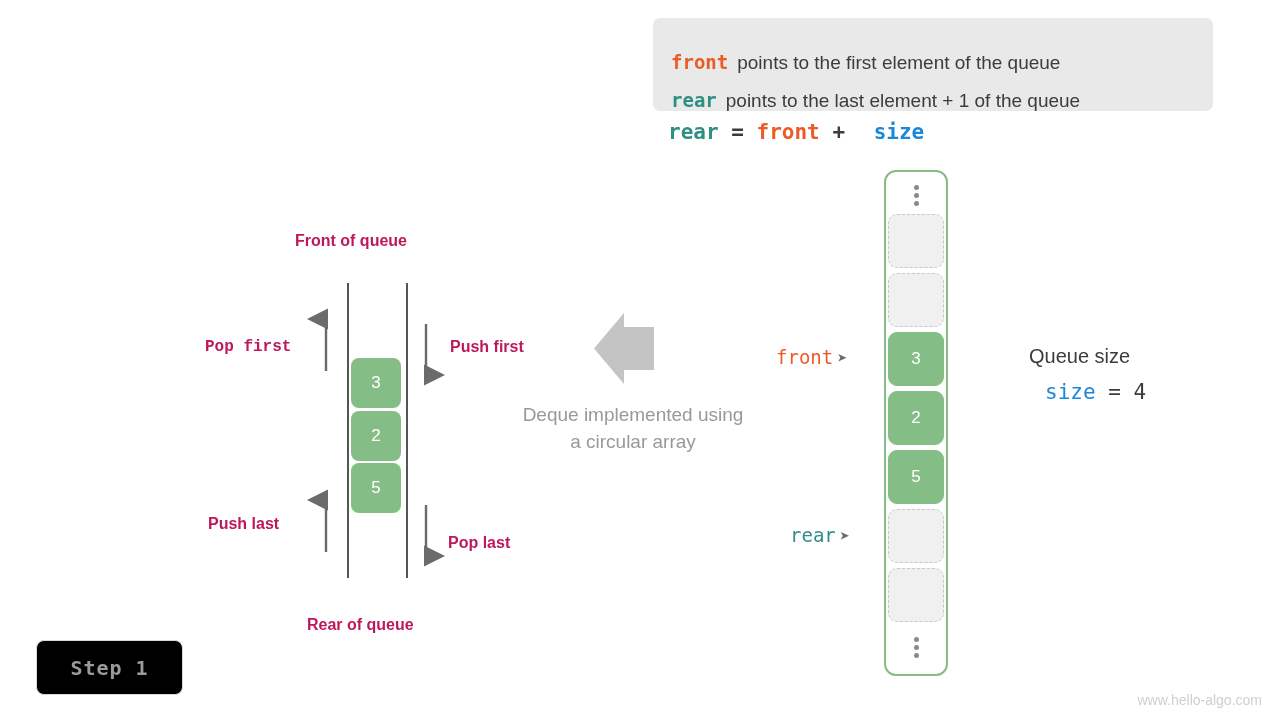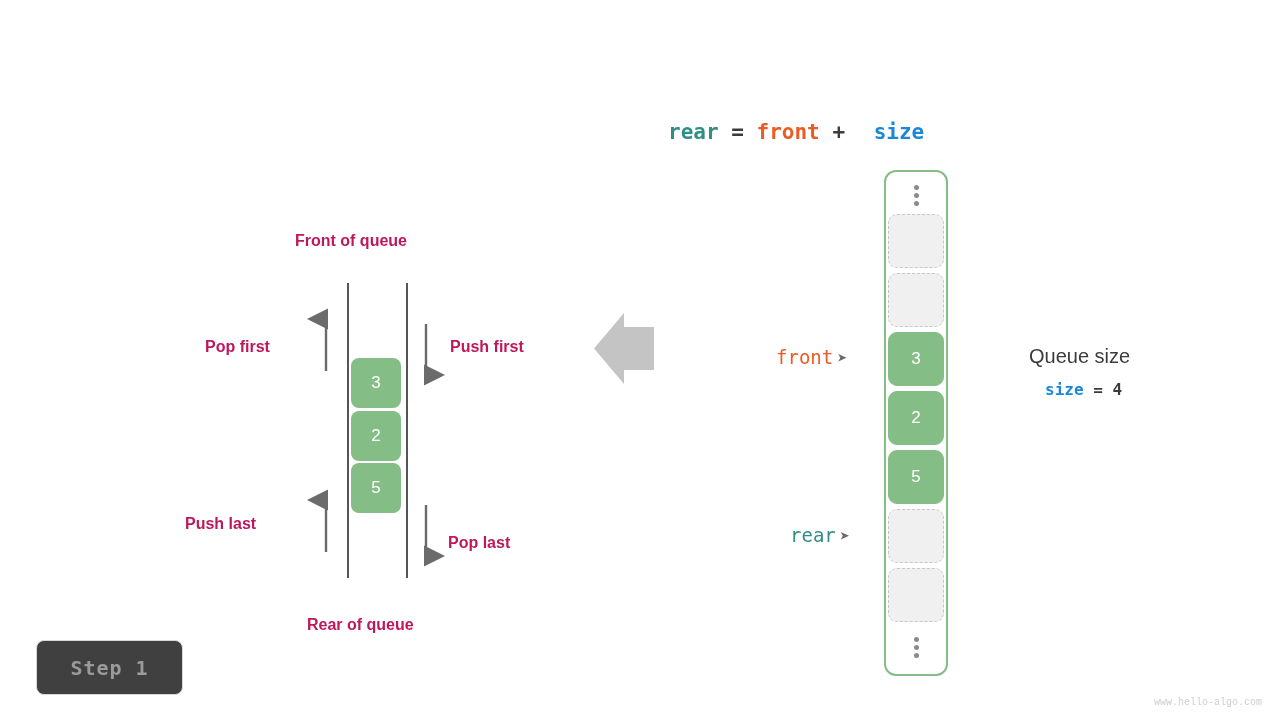--- a/index.html
+++ b/index.html
@@ -67,23 +67,23 @@
   
   .label-bold {
     position: absolute;
     font-size: 16px;
     font-weight: bold;
     color: #be185d;
     white-space: nowrap;
   }
   .front-of-queue { left: 295px; top: 232px; }
   .rear-of-queue  { left: 307px; top: 616px; }
-  .pop-first  { left: 205px; top: 338px; }
+  .pop-first  { left: 205px; top: 338px; font-family: Liberation Mono, monospace; }
   .push-first { left: 450px; top: 338px; }
-  .push-last  { left: 185px; top: 515px; text-align: center; }
+  .push-last  { left: 208px; top: 515px; text-align: center; }
   .pop-last   { left: 448px; top: 534px; }
 
   .vline {
     position: absolute;
     width: 1.6px;
     background: #555555;
   }
   .vline-left  { left: 347px; top: 283px; height: 295px; }
   .vline-right { left: 406px; top: 283px; height: 295px; }
 
@@ -192,60 +192,68 @@
     position: absolute;
     left: 1029px; top: 345px;
     font-size: 20px;
     color: #3c3c3c;
     white-space: nowrap;
   }
   .qsize-expr {
     position: absolute;
     left: 1029px; top: 380px;
     font-family: "DejaVu Sans Mono", monospace;
-    font-size: 16px;
-    font-weight: bold;
+    font-size: 21px;
+    font-weight: normal;
     white-space: pre;
     color: #3c3c3c;
   }
 
   
   .step-badge {
     position: absolute;
     left: 36px; top: 640px;
     width: 145px;
     height: 53px;
-    background: #404040;
+    background: #000000;
     border: 1.5px solid #d8d8d8;
     border-radius: 8px;
     display: flex;
     align-items: center;
     justify-content: center;
     font-family: "DejaVu Sans Mono", monospace;
     font-size: 20px;
     font-weight: bold;
     letter-spacing: 1px;
     color: #9a9a9a;
   }
 
   
   .watermark {
     position: absolute;
     right: 18px; bottom: 12px;
-    font-family: Liberation Mono, monospace;
-    font-size: 10px;
+    font-family: Liberation Sans, sans-serif;
+    font-size: 14px;
     color: #cfcfcf;
     white-space: nowrap;
   }
 </style>
 </head>
 <body>
 
 <div class="stage">
 
+  <div class="legend-box">
+    <div class="legend-line l1">
+      <span class="kw kw-front">front</span><span class="legend-desc">points to the first element of the queue</span>
+    </div>
+    <div class="legend-line l2">
+      <span class="kw kw-rear">rear</span><span class="legend-desc">points to the last element + 1 of the queue</span>
+    </div>
+  </div>
 
   <div class="formula"><span class="kw-rear">rear</span><span> = </span><span class="kw-front">front</span><span> + </span><span class="kw-size">size</span></div>
 
   <div class="label-bold front-of-queue">Front of queue</div>
   <div class="label-bold rear-of-queue">Rear of queue</div>
   <div class="label-bold pop-first">Pop first</div>
   <div class="label-bold push-first">Push first</div>
   <div class="label-bold push-last">Push last</div>
   <div class="label-bold pop-last">Pop last</div>
 
@@ -270,20 +278,24 @@
 
     <line x1="426" y1="324" x2="426" y2="375" stroke="#6b6b6b" stroke-width="2.4" marker-end="url(#arrowDown)"></line>
 
     <line x1="326" y1="552" x2="326" y2="500" stroke="#6b6b6b" stroke-width="2.4" marker-end="url(#arrowUp)"></line>
 
     <line x1="426" y1="505" x2="426" y2="556" stroke="#6b6b6b" stroke-width="2.4" marker-end="url(#arrowDown)"></line>
 
     <path d="M654,327 L654,370 L624,370 L624,384 L594,348.5 L624,313 L624,327 Z" fill="#c4c4c4"></path>
   </svg>
 
+  <div class="caption">
+    <div>Deque implemented using</div>
+    <div>a circular array</div>
+  </div>
 
   <div class="array-frame"></div>
 
   <div class="ellipsis-dots" style="top:176px">
     <span></span>
       <span></span>
       <span></span>
   </div>
 
   <div class="array-cell empty" style="top:214px"></div>

